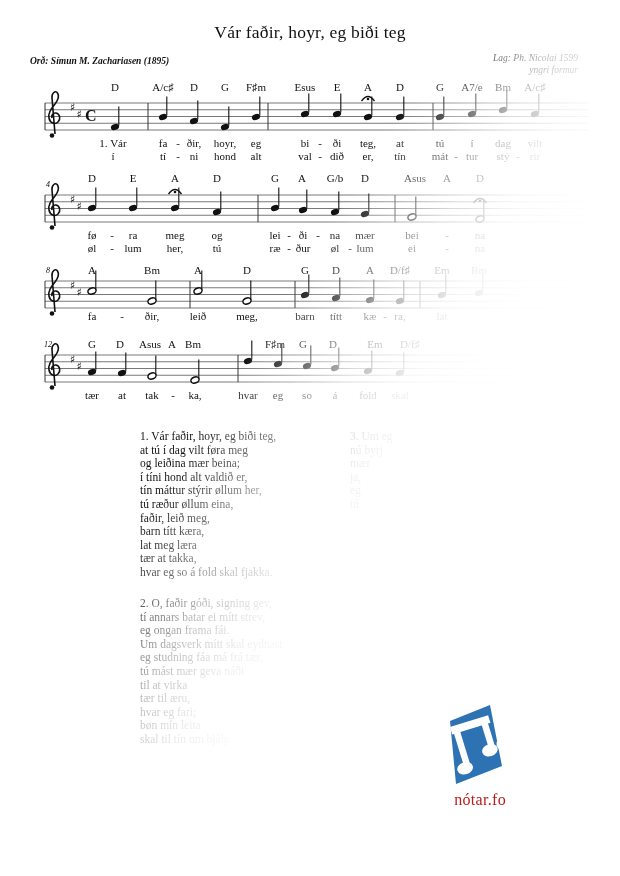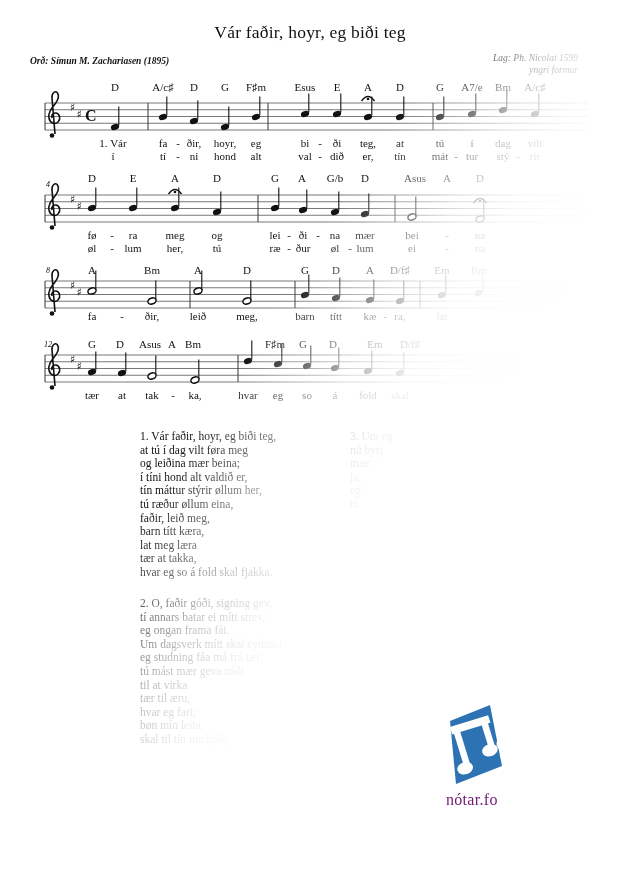--- a/index.html
+++ b/index.html
@@ -21,21 +21,21 @@
      background:linear-gradient(122deg,
        rgba(255,255,255,0) 0%,
        rgba(255,255,255,0) 40%,
        rgba(255,255,255,0.35) 45%,
        rgba(255,255,255,0.72) 50%,
        rgba(255,255,255,0.92) 55%,
        rgba(255,255,255,0.985) 60%,
        rgba(255,255,255,1) 66%,
        rgba(255,255,255,1) 100%);}
   .logo{position:absolute;left:446px;top:704px;z-index:9;text-align:left;}
-  .logo-text{font-size:16px;color:#701a75;margin-top:1px;letter-spacing:.3px;}
+  .logo-text{font-size:16px;color:#b91c1c;margin-top:1px;letter-spacing:.3px;text-align:right;}
 </style>
 </head>
 <body>
 
 <div class="page">
   <div class="title">Vár faðir, hoyr, eg biði teg</div>
   <div class="credit left">Orð: Símun M. Zachariasen (1895)</div>
   <div class="credit right">
     <div>Lag: Ph. Nicolai 1599</div>
     <div>yngri formur</div>

